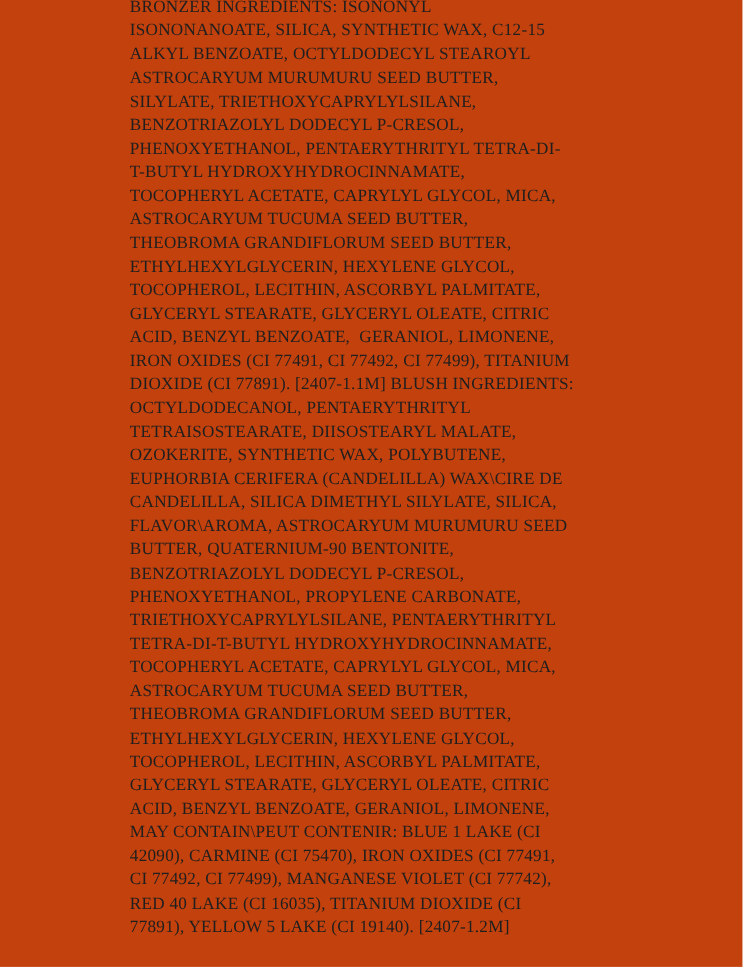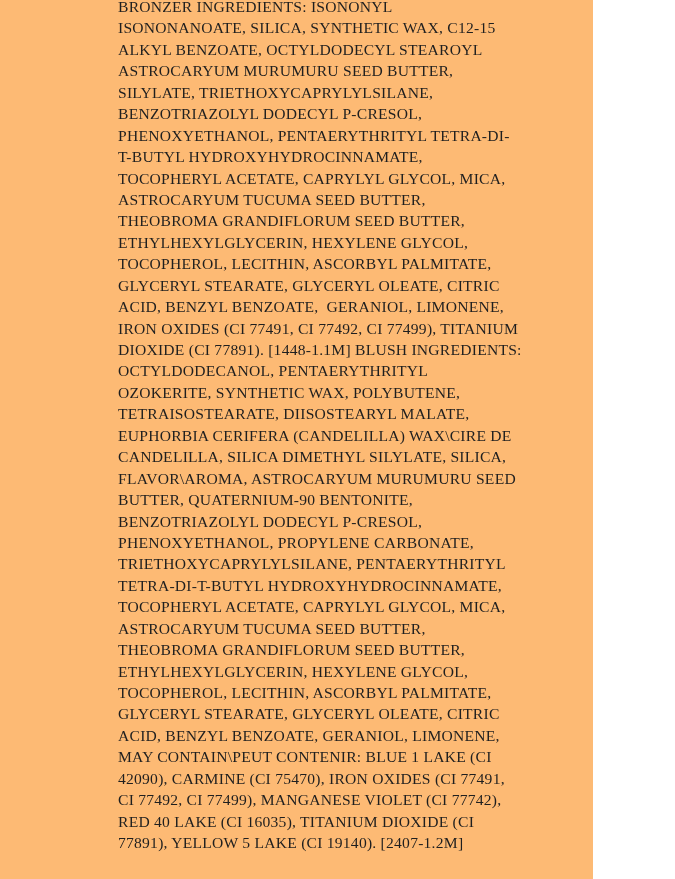--- a/index.html
+++ b/index.html
@@ -2,23 +2,23 @@
 <html><head>
 <meta charset="utf-8">
 <style>
   html, body {
     margin: 0;
     padding: 0;
     background: #ffffff;
   }
   .page {
     position: relative;
-    width: 593px;
+    width: 675px;
     height: 879px;
-    background: #fdba74;
+    background: #c2410c;
     overflow: hidden;
   }
   .text-block {
     position: absolute;
     left: 118px;
     top: -4px;
     width: 470px;
     font-family: "Liberation Serif", serif;
     font-size: 15.6px;
     line-height: 21.44px;
@@ -44,24 +44,24 @@
     <div class="ln">PHENOXYETHANOL, PENTAERYTHRITYL TETRA-DI-</div>
     <div class="ln">T-BUTYL HYDROXYHYDROCINNAMATE,</div>
     <div class="ln">TOCOPHERYL ACETATE, CAPRYLYL GLYCOL, MICA,</div>
     <div class="ln">ASTROCARYUM TUCUMA SEED BUTTER,</div>
     <div class="ln">THEOBROMA GRANDIFLORUM SEED BUTTER,</div>
     <div class="ln">ETHYLHEXYLGLYCERIN, HEXYLENE GLYCOL,</div>
     <div class="ln">TOCOPHEROL, LECITHIN, ASCORBYL PALMITATE,</div>
     <div class="ln">GLYCERYL STEARATE, GLYCERYL OLEATE, CITRIC</div>
     <div class="ln">ACID, BENZYL BENZOATE,  GERANIOL, LIMONENE,</div>
     <div class="ln">IRON OXIDES (CI 77491, CI 77492, CI 77499), TITANIUM</div>
-    <div class="ln">DIOXIDE (CI 77891). [1448-1.1M] BLUSH INGREDIENTS:</div>
+    <div class="ln">DIOXIDE (CI 77891). [2407-1.1M] BLUSH INGREDIENTS:</div>
     <div class="ln">OCTYLDODECANOL, PENTAERYTHRITYL</div>
+    <div class="ln">TETRAISOSTEARATE, DIISOSTEARYL MALATE,</div>
     <div class="ln">OZOKERITE, SYNTHETIC WAX, POLYBUTENE,</div>
-    <div class="ln">TETRAISOSTEARATE, DIISOSTEARYL MALATE,</div>
     <div class="ln">EUPHORBIA CERIFERA (CANDELILLA) WAX\CIRE DE</div>
     <div class="ln">CANDELILLA, SILICA DIMETHYL SILYLATE, SILICA,</div>
     <div class="ln">FLAVOR\AROMA, ASTROCARYUM MURUMURU SEED</div>
     <div class="ln">BUTTER, QUATERNIUM-90 BENTONITE,</div>
     <div class="ln">BENZOTRIAZOLYL DODECYL P-CRESOL,</div>
     <div class="ln">PHENOXYETHANOL, PROPYLENE CARBONATE,</div>
     <div class="ln">TRIETHOXYCAPRYLYLSILANE, PENTAERYTHRITYL</div>
     <div class="ln">TETRA-DI-T-BUTYL HYDROXYHYDROCINNAMATE,</div>
     <div class="ln">TOCOPHERYL ACETATE, CAPRYLYL GLYCOL, MICA,</div>
     <div class="ln">ASTROCARYUM TUCUMA SEED BUTTER,</div>

